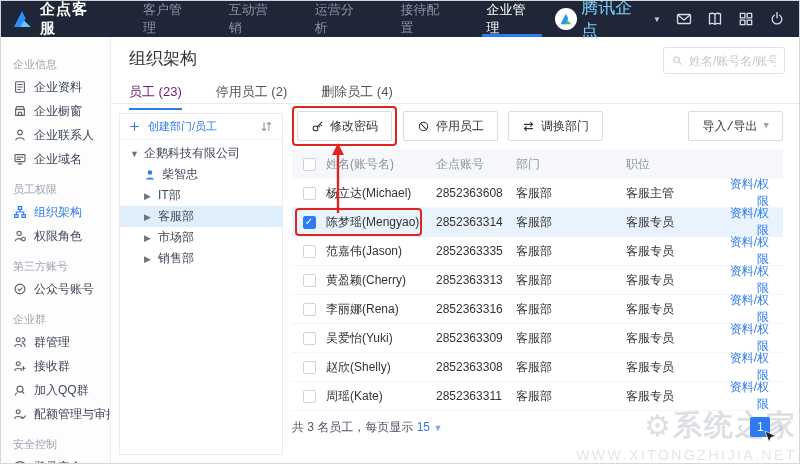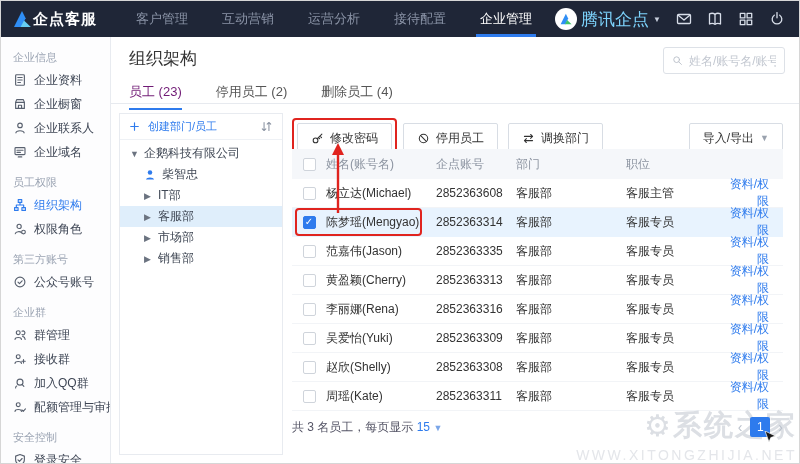--- a/index.html
+++ b/index.html
@@ -2,36 +2,36 @@
 <html><head>
 <meta charset="utf-8">
 <style>
   * { margin:0; padding:0; box-sizing:border-box; }
   html,body { width:800px; height:464px; }
   body { font-family:"Liberation Sans","DejaVu Sans",sans-serif; }
   #app { position:relative; width:800px; height:464px; background:#fff; overflow:hidden; border:1px solid #d6d6d6; }
 
   
   .nav { position:absolute; top:0; left:0; right:0; height:36px; background:#1f2637; display:flex; align-items:center; z-index:20; }
-  .brand { display:flex; align-items:center; gap:0; padding:0 22px 0 12px; }
+  .brand { display:flex; align-items:center; gap:7px; padding:0 22px 0 12px; }
   .brand-text { color:#fff; font-size:15px; font-weight:bold; letter-spacing:1px; }
   .nav-menu { display:flex; height:100%; }
   .nav-item { color:#8a93a6; font-size:13px; padding:0 17px; display:flex; align-items:center; position:relative; cursor:pointer; }
   .nav-item.active { color:#fff; }
   .nav-item.active::after { content:""; position:absolute; left:13px; right:13px; bottom:0; height:3px; background:#2e7bed; }
   .nav-right { margin-left:auto; display:flex; align-items:center; gap:15px; padding-right:14px; }
   .avatar { width:22px; height:22px; border-radius:50%; background:#fff; display:flex; align-items:center; justify-content:center; }
   .account { display:flex; align-items:center; gap:4px; cursor:pointer; }
   .account-name { color:#7dd3fc; font-size:17px; }
   .caret { color:#c6cddb; font-size:8px; }
   .nav-ic { width:16px; height:16px; color:#d8dee9; cursor:pointer; }
   .nav-ic svg { width:16px; height:16px; display:block; }
 
   
-  .sidebar { position:absolute; top:36px; left:0; width:110px; bottom:0; background:#fdfdfe; border-right:1px solid #e8ebf0; padding-top:2px; overflow:hidden; z-index:10; }
+  .sidebar { position:absolute; top:36px; left:0; width:110px; bottom:0; background:#fdfdfe; border-right:1px solid #e8ebf0; padding-top:9px; overflow:hidden; z-index:10; }
   .side-title { color:#9aa3b2; font-size:11px; margin:11px 0 3px 12px; }
   .side-item { display:flex; align-items:center; gap:7px; height:24px; padding-left:12px; color:#3d4554; font-size:12px; cursor:pointer; white-space:nowrap; }
   .side-item .icn { width:14px; height:14px; color:#59616f; flex:none; }
   .side-item.active { color:#2e7bed; }
   .side-item.active .icn { color:#2e7bed; }
   .icn svg { width:100%; height:100%; display:block; }
 
   
   .main { position:absolute; left:110px; top:36px; right:0; bottom:0; background:#fff; }
   .page-title { position:absolute; left:18px; top:10px; font-size:17px; color:#333; }
@@ -53,21 +53,21 @@
   .tree-sort { width:13px; height:13px; color:#8a93a2; cursor:pointer; }
   .tree-body { padding-top:3px; font-size:12px; color:#404855; }
   .tree-row { height:21px; display:flex; align-items:center; gap:6px; padding-left:10px; cursor:pointer; white-space:nowrap; }
   .tree-row.child { padding-left:24px; }
   .tree-row.selected { background:#dfeefb; }
   .tw { color:#6b7380; font-size:9px; width:8px; flex:none; }
   .tree-person { width:12px; height:12px; color:#2e7bed; flex:none; }
 
   
   .table-area { position:absolute; left:181px; top:72px; right:16px; bottom:0; }
-  .toolbar { position:absolute; left:0; right:0; top:12px; height:44px; display:flex; align-items:flex-start; padding-top:2px; }
+  .toolbar { position:absolute; left:0; right:0; top:0; height:44px; display:flex; align-items:flex-start; padding-top:2px;font-family:Liberation Mono, monospace; }
   .btn { height:30px; border:1px solid #d8dde4; background:#fff; border-radius:2px; font-size:12px; color:#333; display:flex; align-items:center; gap:6px; padding:0 13px; cursor:pointer; white-space:nowrap; font-family:inherit; }
   .btn .icn { width:13px; height:13px; color:#333; }
   .annot-box { border:2px solid #e0241f; border-radius:4px; padding:3px; margin:-5px 6px 0 0; }
   .tb-gap { width:10px; }
   .import-btn { position:absolute; right:0; top:2px; }
 
   .thead { position:absolute; top:40px; left:0; right:0; height:30px; background:#f5f7fa; display:flex; align-items:center; font-size:12px; color:#8b93a0; }
   .rows { position:absolute; top:70px; left:0; right:0; }
   .trow { height:29px; display:flex; align-items:center; font-size:12px; color:#333; border-bottom:1px solid #f2f4f7; position:relative; background:#fff; }
   .trow.selected { background:#e8f3fe; border-bottom-color:#e8f3fe; }

